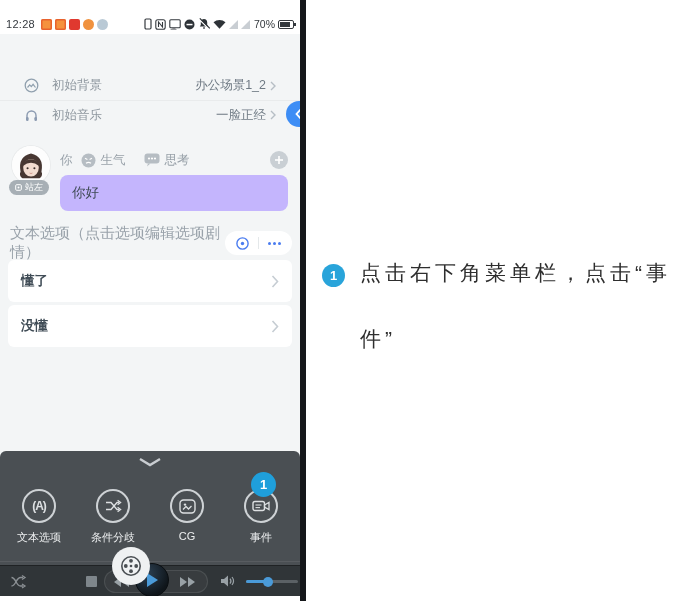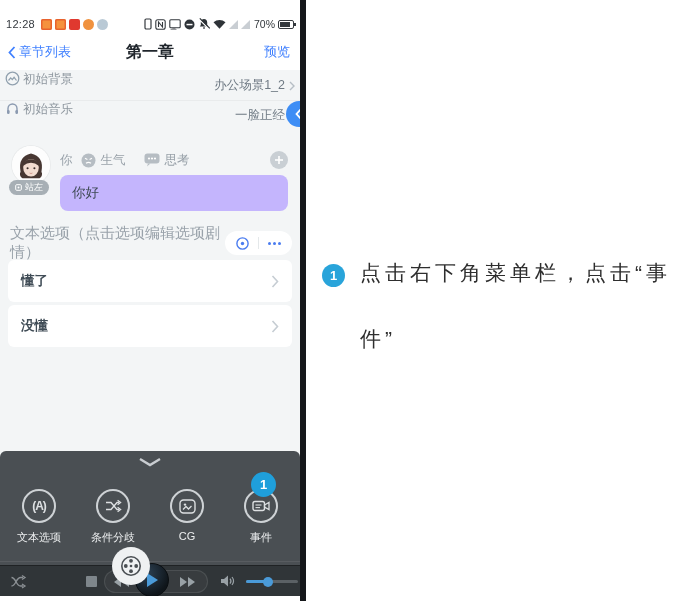--- a/index.html
+++ b/index.html
@@ -26,21 +26,21 @@
   .battery::after { content:""; position:absolute; right:-3px; top:2px; width:2px; height:3px; background:#34393e; }
   .sig-tri { width:0; height:0; border-left:9px solid transparent; border-bottom:9px solid #c9ced3; }
 
   
   .navbar { position:absolute; left:0; top:20px; right:0; height:36px; background:#fff; }
   .nav-back { position:absolute; left:8px; top:0; height:36px; display:flex; align-items:center; gap:3px; color:#4080ff; font-size:13px; cursor:pointer; }
   .nav-title { position:absolute; left:60px; right:60px; top:0; height:36px; line-height:36px; text-align:center; font-size:16px; font-weight:700; color:#20262c; }
   .nav-preview { position:absolute; right:10px; top:0; height:36px; line-height:36px; color:#4080ff; font-size:13px; cursor:pointer; }
 
   
-  .setting-row { position:absolute; left:0; right:0; height:29px; display:flex; padding:0 5px; gap:3px; }
+  .setting-row { position:absolute; left:0; right:0; height:29px; display:flex; align-items:center; padding:0 24px; gap:13px; }
   .setting-row.r1 { top:57px; }
   .setting-row.r2 { top:86px; border-top:1px solid rgba(0,0,0,0.04); }
   .setting-label { color:#8d969e; font-size:12.5px; }
   .setting-value { margin-left:auto; color:#6f7a84; font-size:12.5px; display:flex; align-items:center; gap:4px; }
 
   .edge-handle { position:absolute; right:-12px; top:87px; width:26px; height:26px; border-radius:50%; background:#3d8df5; display:flex; align-items:center; justify-content:center; z-index:4; }
 
   
   .avatar { position:absolute; left:12px; top:132px; width:38px; height:38px; border-radius:50%; background:#fff; overflow:hidden; box-shadow:0 0 0 1px rgba(0,0,0,0.04); }
   .pos-badge { position:absolute; left:9px; top:166px; height:15px; padding:0 6px; border-radius:8px; background:rgba(158,167,174,0.9); color:#fff; font-size:9px; display:flex; align-items:center; gap:3px; z-index:2; }
@@ -129,30 +129,20 @@
         <svg width="13" height="10" viewBox="0 0 13 10">
             <path d="M0.5 3.2a9 9 0 0 1 12 0L6.5 9.8z" fill="#2e3338"></path>
           </svg>
         <span class="sig-tri"></span>
         <span class="sig-tri"></span>
         <span class="sb-pct">70%</span>
         <span class="battery"></span>
       </span>
     </div>
 
-    <div class="navbar">
-      <div class="nav-back">
-        <svg width="8" height="13" viewBox="0 0 8 13">
-            <polyline points="6.5,1 1.5,6.5 6.5,12" fill="none" stroke="#4080ff" stroke-width="1.8"></polyline>
-          </svg>
-        <span>章节列表</span>
-      </div>
-      <div class="nav-title">第一章</div>
-      <div class="nav-preview">预览</div>
-    </div>
 
     <div class="setting-row r1">
       <svg width="15" height="15" viewBox="0 0 15 15">
           <circle cx="7.5" cy="7.5" r="6.3" fill="none" stroke="#90a0ae" stroke-width="1.3"></circle>
           <path d="M3.5 9.5l2.2-2.6 1.6 1.7 1.8-2.3 2.4 3.2" fill="none" stroke="#90a0ae" stroke-width="1.2"></path>
         </svg>
       <span class="setting-label">初始背景</span>
       <span class="setting-value">
         <span>办公场景1_2</span>
         <svg width="6" height="10" viewBox="0 0 6 10">

